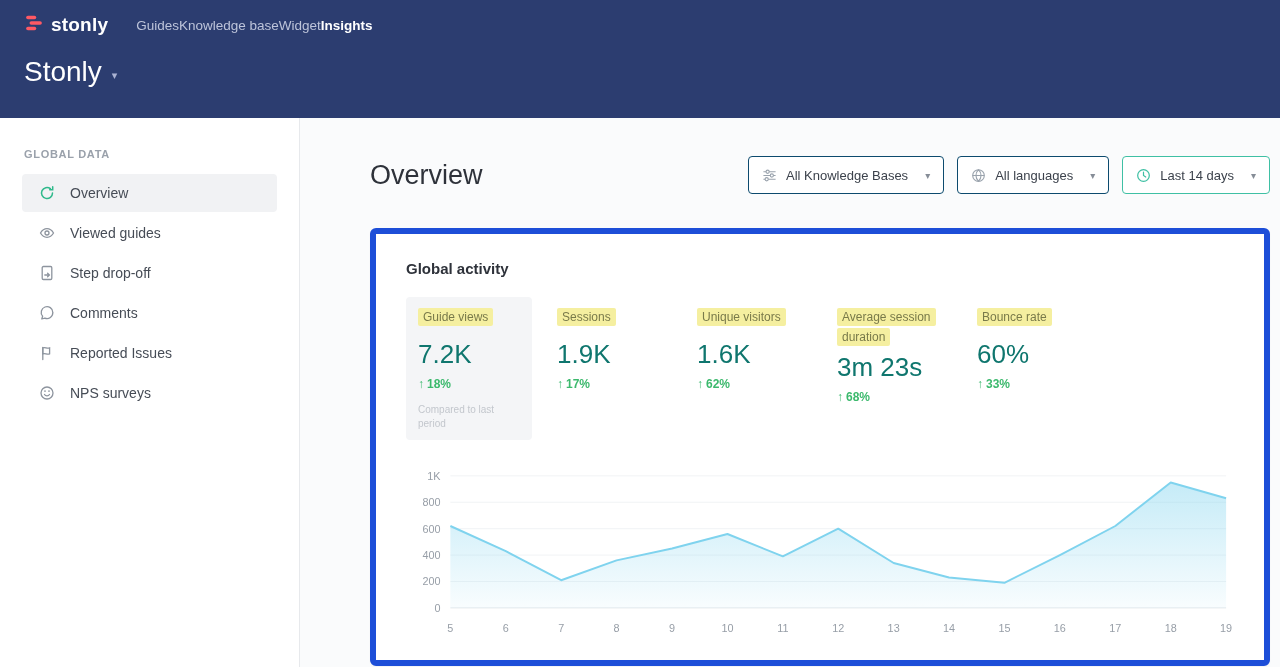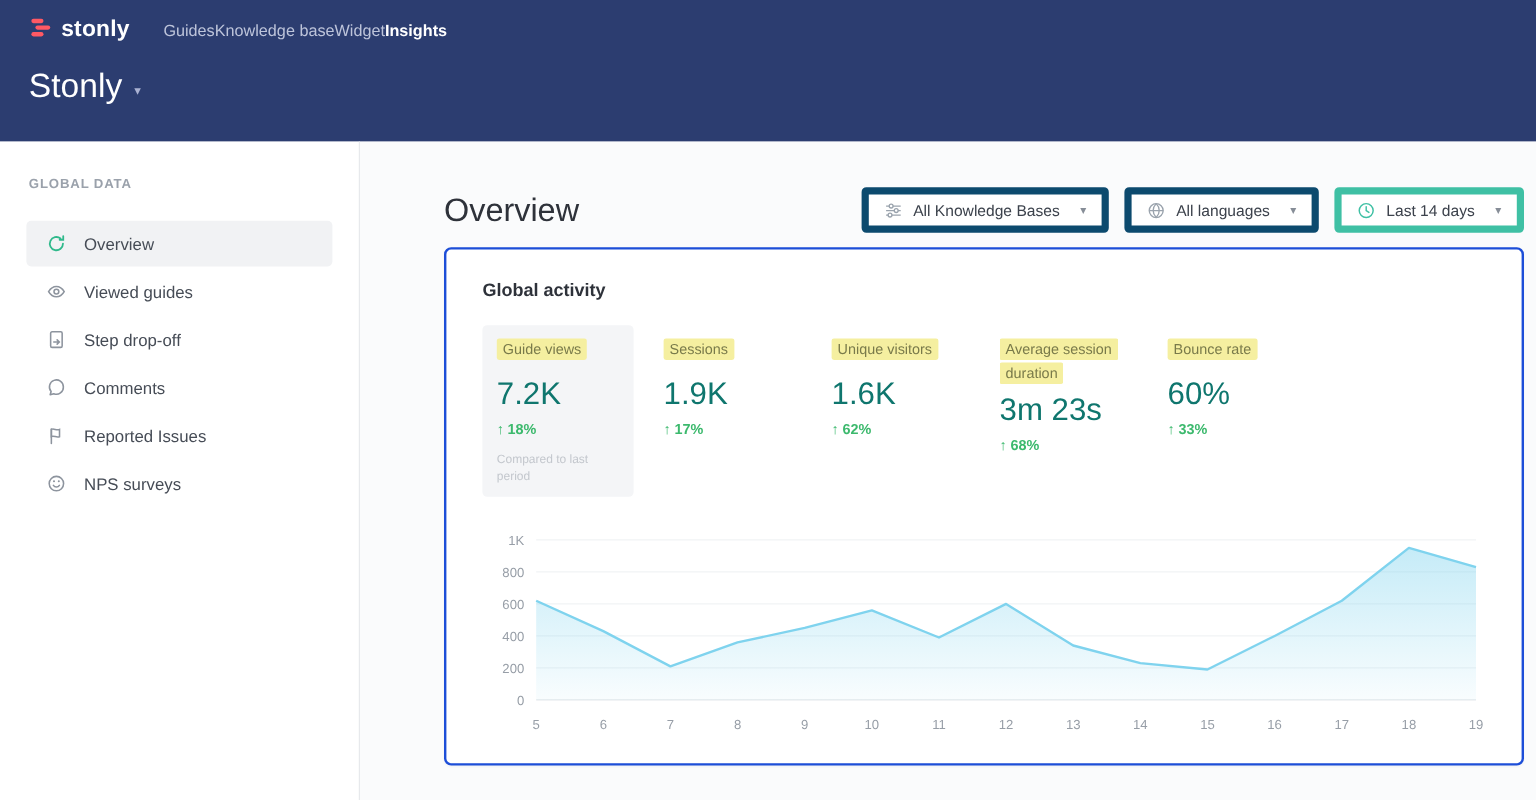--- a/index.html
+++ b/index.html
@@ -14,40 +14,40 @@
   .topnav { display: flex; align-items: center; margin-left: 28px; }
   .nav-item { font-size: 13.5px; color: #bdc4da; cursor: pointer; text-decoration: none; }
   .nav-item.active { color: #ffffff; font-weight: 700; }
   .workspace { display: inline-flex; align-items: center; gap: 10px; margin: 16px 0 0 24px; cursor: pointer; }
   .workspace-title { font-size: 28px; font-weight: 400; color: #fff; }
   .workspace .caret { color: #aab2d2; font-size: 11px; margin-top: 6px; }
 
   
   .layout { display: flex; height: 549px; }
   .sidebar { width: 300px; background: #fff; border-right: 1px solid #e7e9ec; padding-top: 30px; flex: none; }
-  .section-label { padding: 0 24px; font-size: 11px; font-weight: 700; letter-spacing: .7px; color: #9aa1ab; margin-bottom: 24px; }
+  .section-label { padding: 0 24px; font-size: 11px; font-weight: 700; letter-spacing: .7px; color: #9aa1ab; margin-bottom: 14px; }
   .side-item { display: flex; align-items: center; gap: 15px; height: 38px; margin: 2px 22px; padding: 0 17px; border-radius: 4px; font-size: 14px; color: #464c56; cursor: pointer; }
   .side-item.active { background: #f1f2f4; }
   .side-item .icon { width: 16px; height: 16px; color: #8d949e; display: inline-flex; flex: none; }
   .side-item.active .icon { color: #2fb98b; }
   .side-item .icon svg { width: 16px; height: 16px; }
 
   main { flex: 1; background: #fafbfc; padding: 38px 10px 0 70px; overflow: hidden; }
   .page-head { display: flex; align-items: center; justify-content: space-between; }
   .page-title { font-size: 27px; font-weight: 400; color: #2e323a; }
   .filters { display: flex; gap: 13px; }
-  .filter-btn { display: inline-flex; align-items: center; gap: 9px; height: 38px; padding: 0 13px; background: #fff; border: 6px solid #0c4a6e; border-radius: 4px; font-size: 13px; color: #3c424c; cursor: pointer; font-family: inherit; }
+  .filter-btn { display: inline-flex; align-items: center; gap: 9px; height: 38px; padding: 0 13px; background: #fff; border: 1px solid #0c4a6e; border-radius: 4px; font-size: 13px; color: #3c424c; cursor: pointer; font-family: inherit; }
   .filter-btn .icon { width: 15px; height: 15px; color: #9aa3ad; display: inline-flex; }
   .filter-btn .icon svg { width: 15px; height: 15px; }
   .filter-btn .caret { color: #868d97; font-size: 10px; margin-left: 8px; }
   .filter-btn.accent { border-color: #3fc0a4; }
   .filter-btn.accent .icon { color: #3fc0a4; }
 
   
-  .card { margin-top: 12px; background: #fff; border: 2px solid #1d4ed8; border-radius: 6px; padding: 26px 30px 20px 30px; box-shadow: 0 1px 2px rgba(20,30,50,.04); }
+  .card { margin-top: 34px; background: #fff; border: 6px solid #1d4ed8; border-radius: 6px; padding: 26px 30px 20px 30px; box-shadow: 0 1px 2px rgba(20,30,50,.04); }
   .card-title { font-size: 15px; font-weight: 700; color: #2e323a; }
 
   .metrics { display: flex; margin-top: 20px; align-items: flex-start; }
   .metric { width: 140px; padding: 10px 0; cursor: pointer; flex: none; }
   .metric.selected { background: #f4f5f7; border-radius: 4px; padding: 10px 12px; width: 126px; margin-right: 25px; }
   .metric-label { display: inline; background: #f5efa0; color: #797a4a; font-size: 12px; line-height: 1.7; padding: 2px 5px; border-radius: 2px; -webkit-box-decoration-break: clone; box-decoration-break: clone; }
   .metric-value { font-size: 26px; color: #0f766e; margin-top: 12px; }
   .metric.wraplabel .metric-value { margin-top: 4px; }
   .metric-change { font-size: 12px; margin-top: 7px; font-weight: 600; }
   .metric-change.up { color: #3cb96d; }

